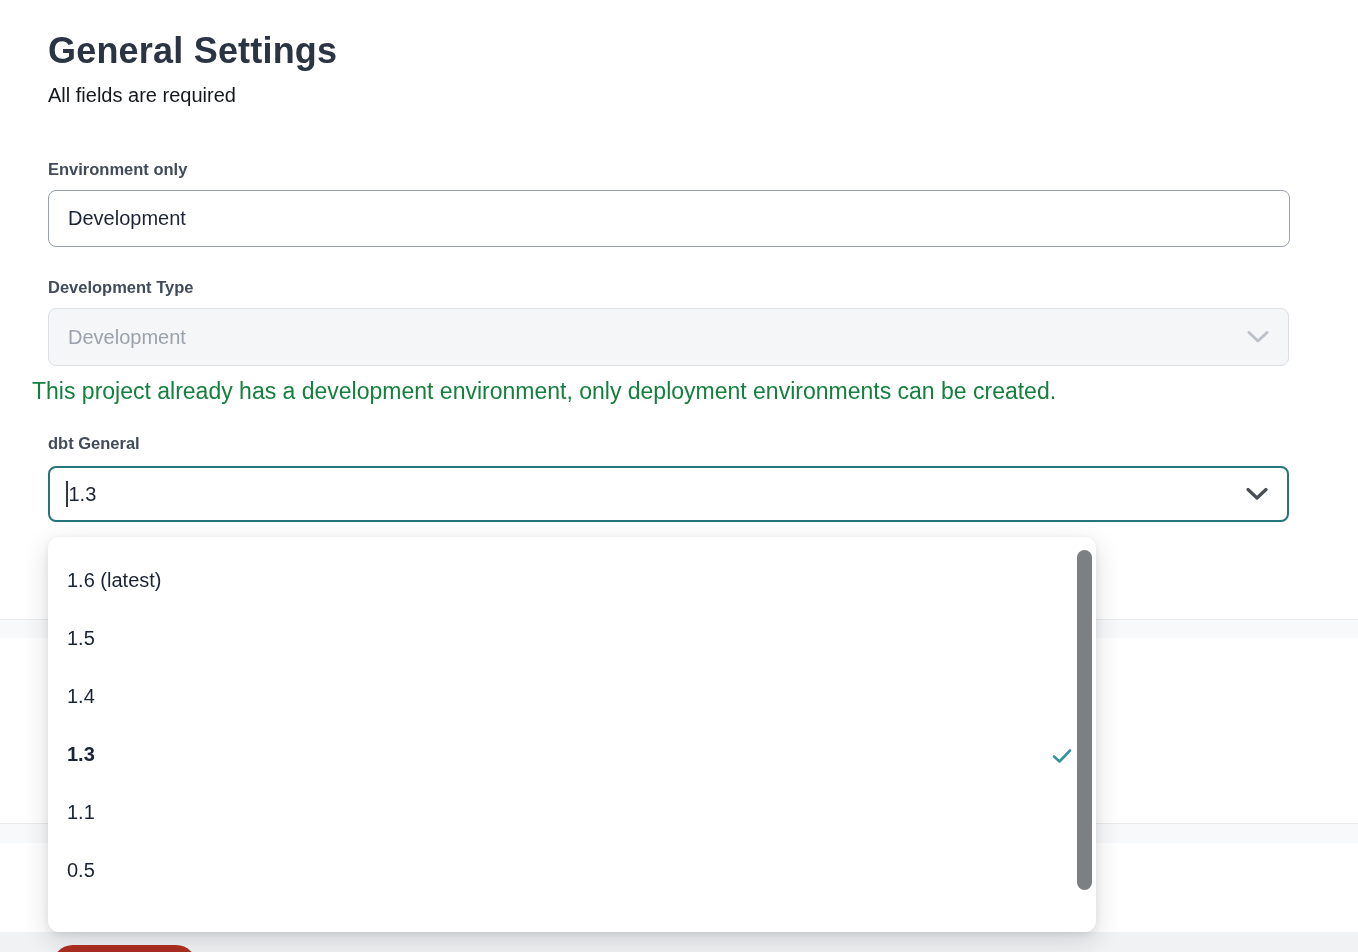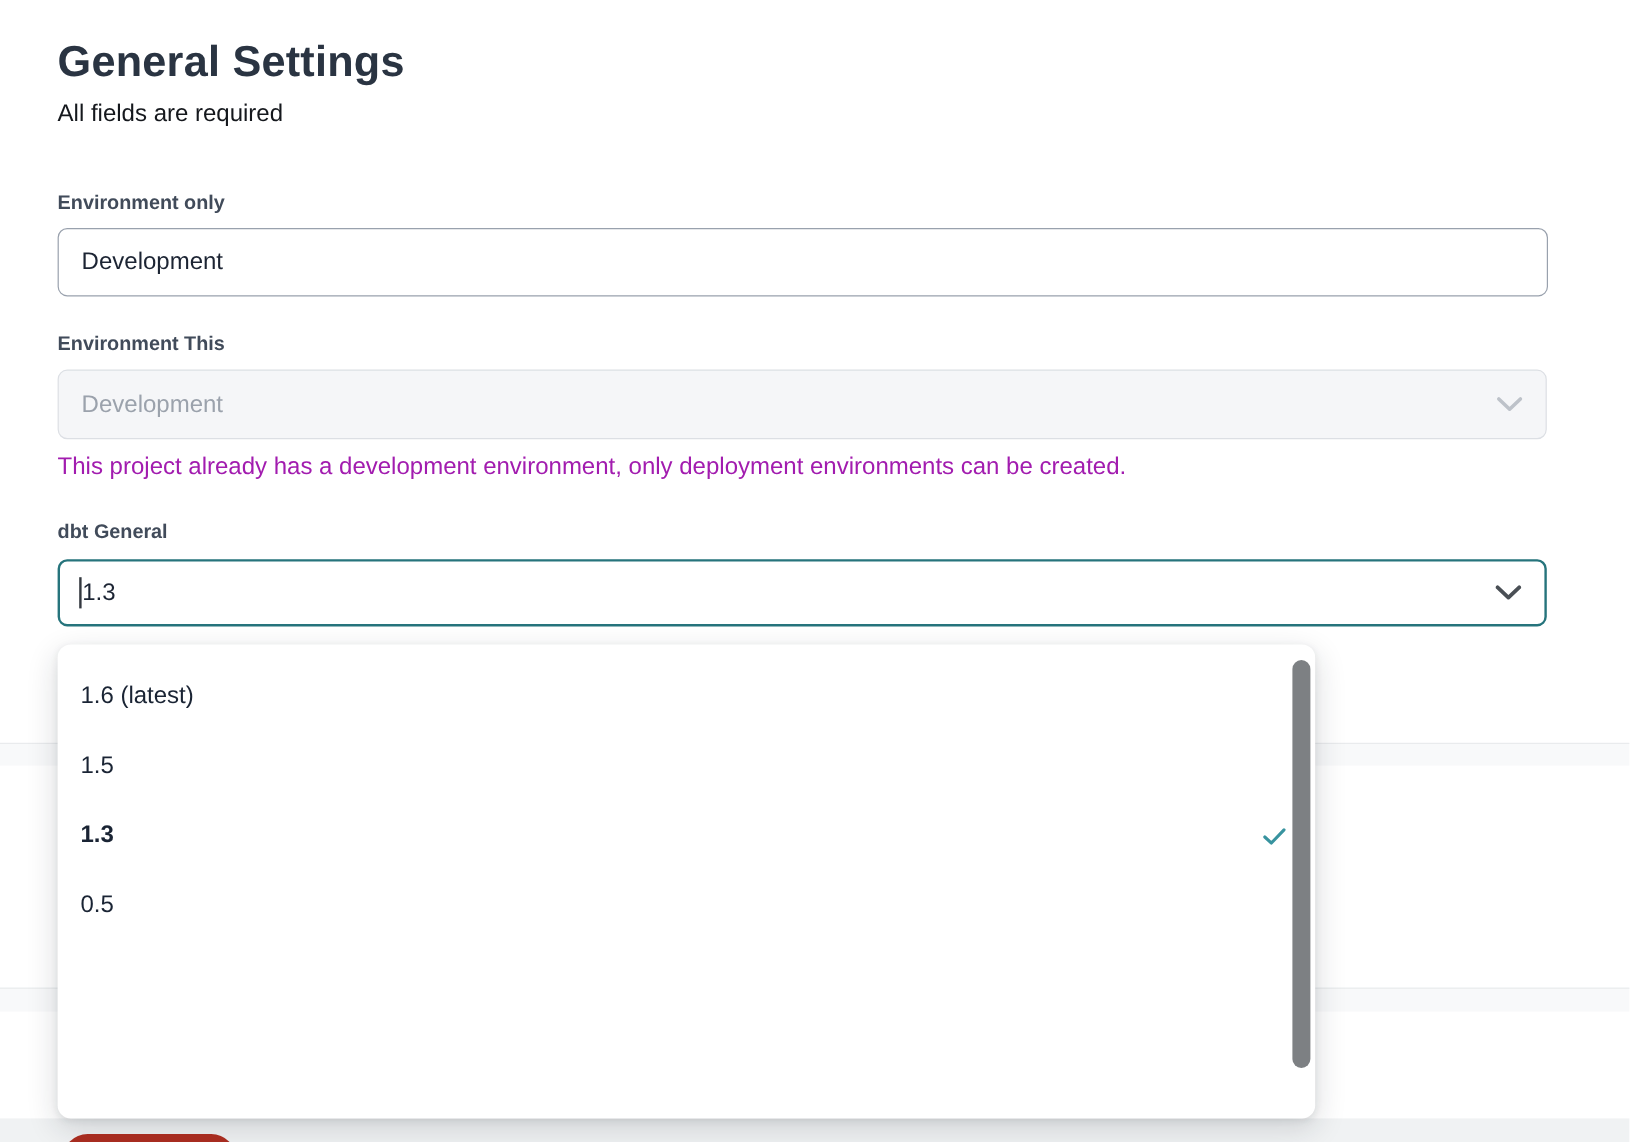--- a/index.html
+++ b/index.html
@@ -40,22 +40,22 @@
   
   .field-label {
     position: absolute; left: 48px; margin: 0;
     font-size: 16.5px; font-weight: 700; color: #414B5A;
     z-index: 2;
   }
   .label-env-name  { top: 160px; }
   .label-env-type  { top: 278px; }
   .label-dbt-ver   { top: 434px; }
   .helper-text {
-    position: absolute; left: 48px; top: 378px; margin: 0;
-    font-size: 20px; color: #a21caf; z-index: 2;
+    position: absolute; left: 32px; top: 378px; margin: 0;
+    font-size: 23px; color: #15803d; z-index: 2;
   }
 
   
   .text-input {
     position: absolute; left: 48px; top: 190px;
     width: 1221px; height: 55px;
     padding: 0 0 0 19px;
     border: 1px solid #99A1AD; border-radius: 8px;
     background: #ffffff;
     font-family: "Liberation Sans", sans-serif;
@@ -131,21 +131,21 @@
 <div class="band one"></div>
 <div class="band two"></div>
 <div class="bottom-strip"></div>
 
 <h1 class="page-title">General Settings</h1>
 <p class="page-subtitle">All fields are required</p>
 
 <p class="field-label label-env-name">Environment only</p>
 <input class="text-input" type="text" value="Development" style="">
 
-<p class="field-label label-env-type">Environment This</p>
+<p class="field-label label-env-type">Development Type</p>
 <div class="select-box select-disabled">
   <span>Development</span>
   <span class="chevron">
     <svg width="22" height="13" viewBox="0 0 22 13" fill="none">
       <polyline points="2,2 11,10.5 20,2" stroke="#BDC2C9" stroke-width="3" stroke-linecap="round" stroke-linejoin="round"></polyline>
     </svg>
   </span>
 </div>
 <p class="helper-text">This project already has a development environment, only deployment environments can be created.</p>
 
@@ -160,27 +160,33 @@
   </span>
 </div>
 
 <div class="dropdown-panel">
   <div class="option">
     <span>1.6 (latest)</span>
   </div>
   <div class="option">
     <span>1.5</span>
   </div>
+  <div class="option">
+    <span>1.4</span>
+  </div>
   <div class="option selected">
     <span>1.3</span>
     <span class="check-icon">
       <svg width="20" height="16" viewBox="0 0 20 16" fill="none">
         <polyline points="2,8.5 7.5,13.5 18,2.5" stroke="#38939F" stroke-width="2.6" stroke-linecap="round" stroke-linejoin="round"></polyline>
       </svg>
     </span>
+  </div>
+  <div class="option">
+    <span>1.1</span>
   </div>
   <div class="option">
     <span>0.5</span>
   </div>
   <div class="scroll-thumb"></div>
 </div>
 
 <button class="danger-button"></button>
 
 </body></html>

